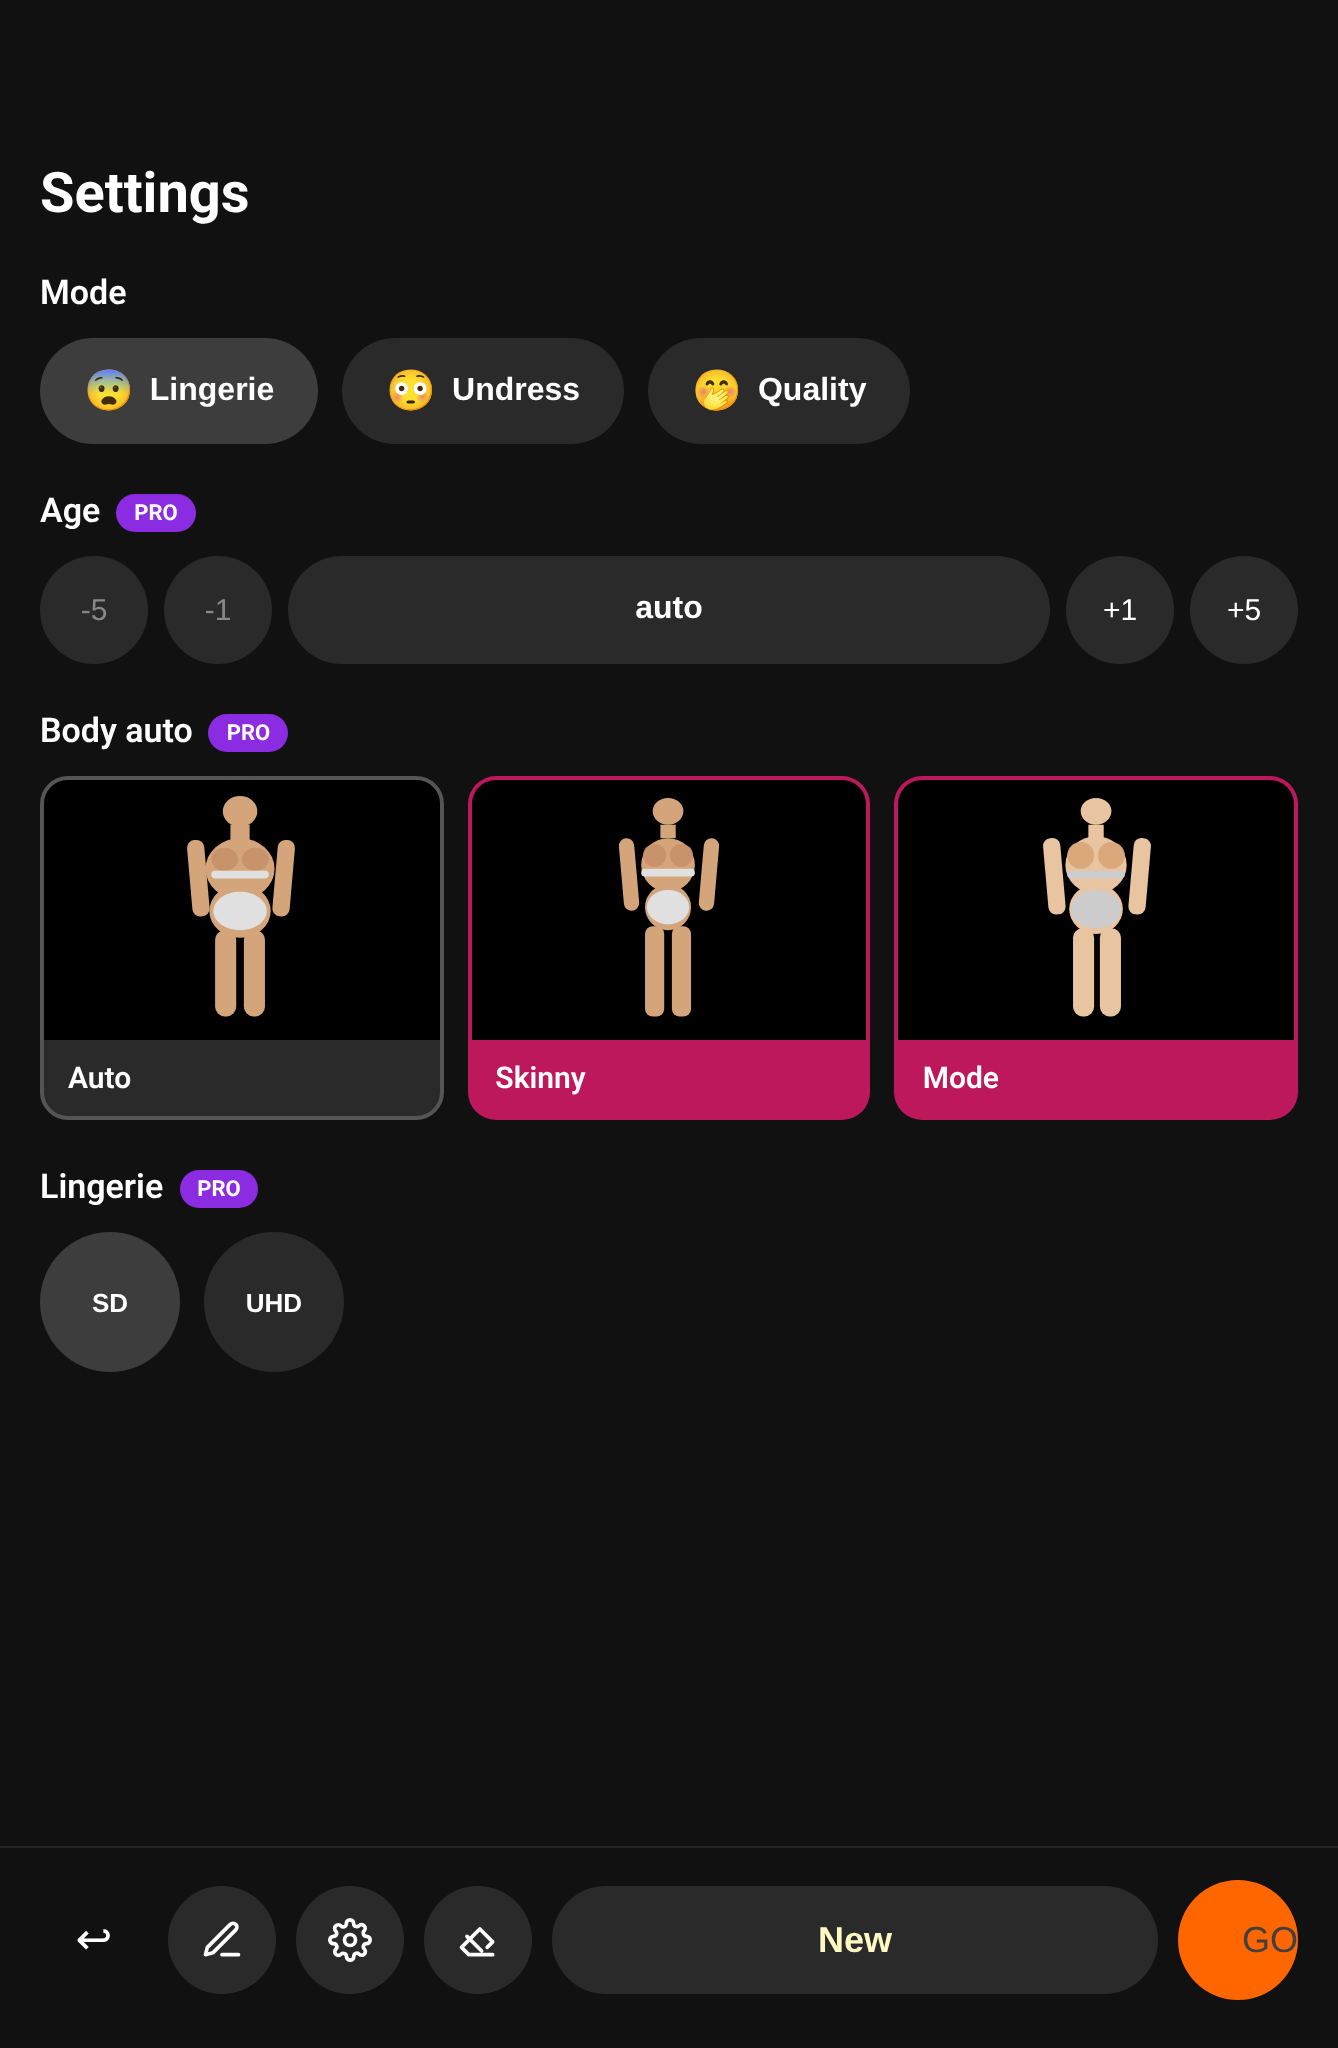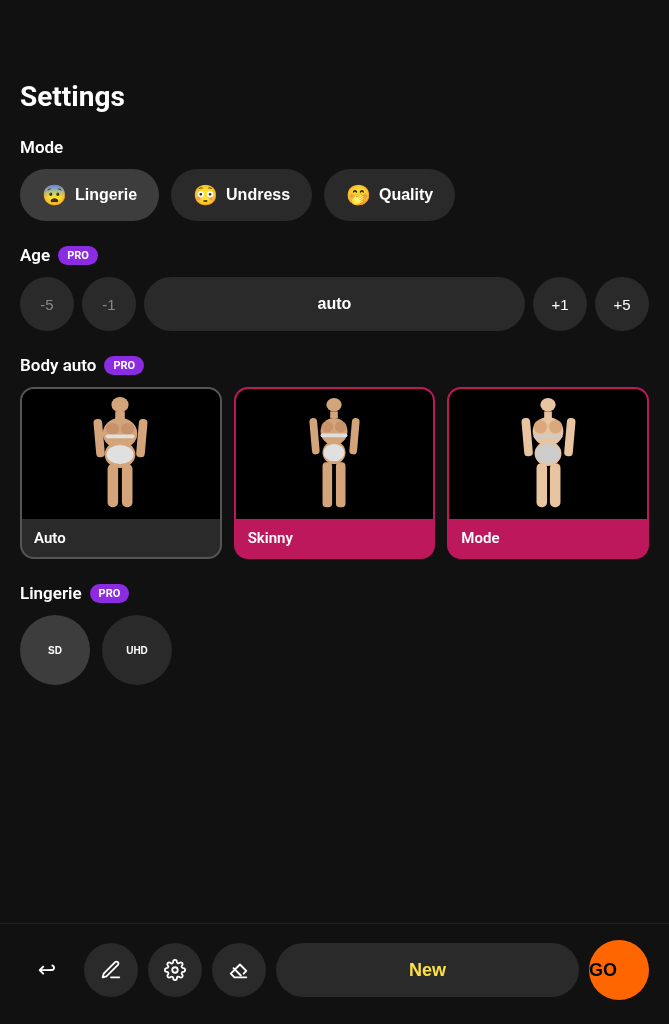--- a/index.html
+++ b/index.html
@@ -140,21 +140,21 @@
       display: flex;
       gap: 12px;
     }
     .quality-btn {
       background: #2a2a2a;
       border: none;
       border-radius: 50%;
       width: 70px;
       height: 70px;
       color: #ffffff;
-      font-size: 10px;
+      font-size: 13px;
       font-weight: 700;
       cursor: pointer;
       display: flex;
       align-items: center;
       justify-content: center;
     }
     .quality-btn.active {
       background: #3d3d3d;
     }
     
@@ -185,41 +185,41 @@
     }
     .bottom-icon-btn.transparent {
       background: transparent;
     }
     .new-btn {
       flex: 1;
       height: 54px;
       background: #2a2a2a;
       border: none;
       border-radius: 30px;
-      color: #fde047;
+      color: #fef9c3;
       font-size: 18px;
       font-weight: 600;
       cursor: pointer;
       display: flex;
       align-items: center;
       justify-content: center;
     }
     .go-btn {
       width: 60px;
       height: 60px;
       border-radius: 50%;
       background: #ff6600;
       border: none;
-      color: #000000;
+      color: #404040;
       font-size: 18px;
-      font-weight: 700;
-      cursor: pointer;
-      display: flex;
-      align-items: center;
-      justify-content: flex-start;
+      font-weight: 400;
+      cursor: pointer;
+      display: flex;
+      align-items: center;
+      justify-content: flex-end;
     }
     
     .figure-svg {
       width: 65px;
       height: 115px;
     }
     .page-bottom-spacer {
       height: 90px;
     }
   </style>

